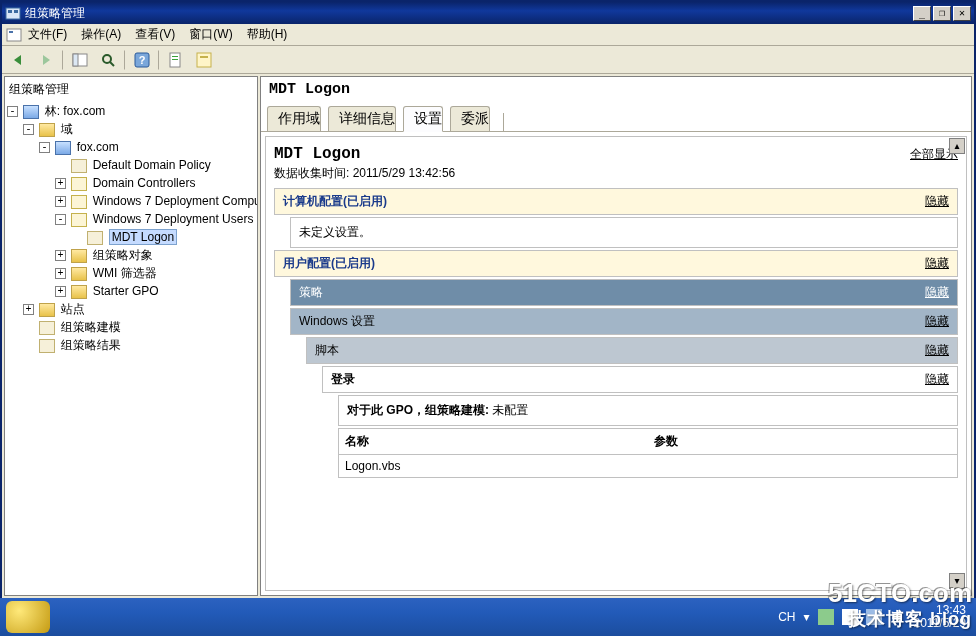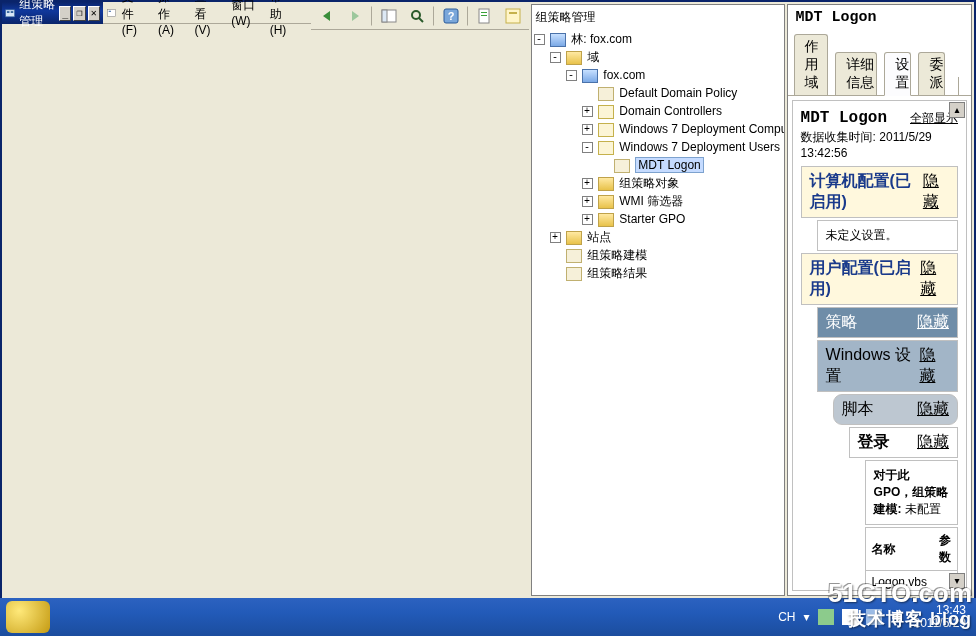--- a/index.html
+++ b/index.html
@@ -4,21 +4,21 @@
 <style>
   * { box-sizing: border-box; margin: 0; padding: 0; }
   html, body {
     width: 976px; height: 636px; overflow: hidden;
     font-family: "SimSun", "宋体", "MS Shell Dlg 2", Tahoma, sans-serif;
     font-size: 12px; background: #3A6EA5; color: #000;
   }
   .window {
     position: absolute; left: 0; top: 0; width: 976px; height: 598px;
     background: #ECE9D8; border: 2px solid #0A246A; border-bottom: none;
-    display: flex; 
+    display: flex; flex-direction: column;
   }
   .titlebar {
     height: 22px; background: linear-gradient(#0A246A, #10389C 40%, #0A246A);
     color: #fff; display: flex; align-items: center; padding: 0 3px;
     font-size: 12px;
   }
   .titlebar .t-icon { width: 16px; height: 16px; margin-right: 4px; }
   .titlebar .spacer { flex: 1; }
   .win-btn { width: 18px; height: 15px; background: #D4D0C8; border: 1px solid #fff;
     border-right-color:#404040;border-bottom-color:#404040;
@@ -77,30 +77,30 @@
   .report { flex:1; margin:4px; border:1px solid #C0C0C0; overflow:auto;
     background:#fff; position:relative; }
   .rep-inner { padding: 8px 8px 8px 8px; }
   .rep-head { display:flex; align-items:flex-end; }
   .rep-head h2 { font-family:"Courier New",SimSun,monospace; font-size:16px;
     font-weight:bold; }
   .rep-head .all { margin-left:auto; text-decoration:underline; font-size:12px;}
   .rep-sub { font-size:12px; margin:2px 0 6px 0; }
 
   .bar { border:1px solid #C0C0C0; padding:4px 8px; margin-top:2px;
-    display:flex; align-items:flex-end; font-size:16px;}
+    display:flex; align-items:flex-end; font-size:12px;}
   .bar .hide { margin-left:auto; text-decoration:underline; }
   .bar.cream { background:#FFF8DD; }
   .bar.cream .lab { color:#1A3A8B; font-weight:bold; }
   .bar.steel { background:#6F8DA8; color:#fff; }
   .bar.steel2 { background:#A2B5C7; }
   .bar.steel3 { background:#BDC7D1; }
   .bar.white { background:#fff;gap:20px; }
   .inset1 { margin-left:16px; }
-  .inset2 { margin-left:32px;border-radius:9px; }
+  .inset2 { margin-left:32px; }
   .inset3 { margin-left:48px; }
   .inset4 { margin-left:64px; }
   .box { border:1px solid #C0C0C0; margin-top:2px; padding:6px 8px; }
   .tbl { width:100%; border-collapse:collapse; font-size:12px; }
   .tbl th { text-align:left; font-weight:bold; padding:4px 6px; }
   .tbl td { padding:4px 6px; }
   .tbl tr.hr td { border-top:1px solid #C0C0C0; }
   .status {
     height:20px; background:#ECE9D8; border-top:1px solid #ACA899;
     display:flex; align-items:center; padding:0 6px; font-size:12px;

